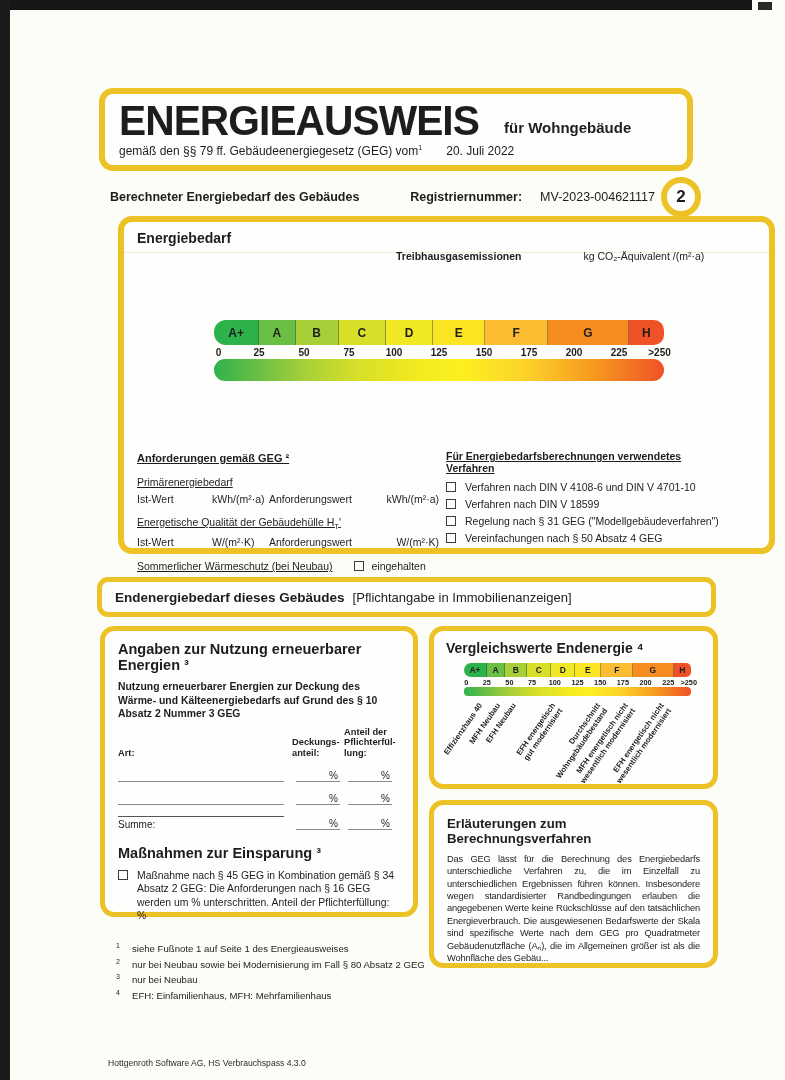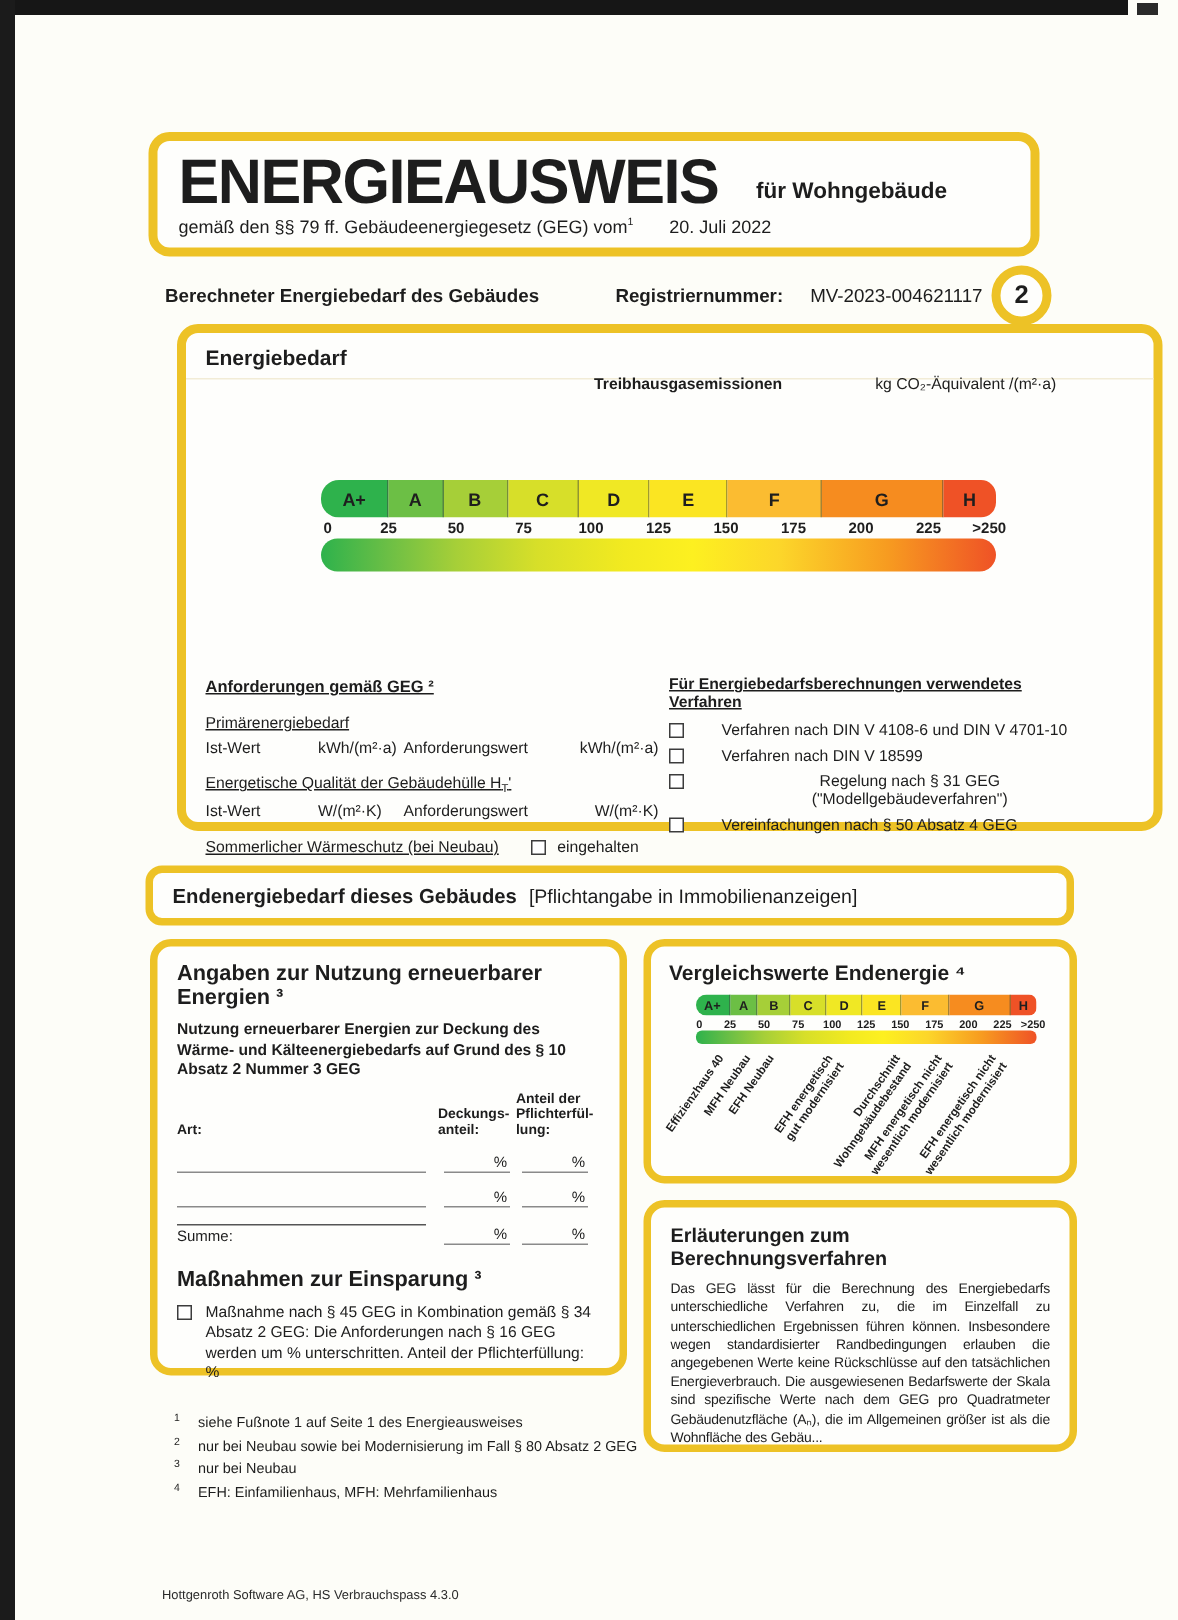--- a/index.html
+++ b/index.html
@@ -78,21 +78,21 @@
   .anf .subhead { margin:11px 0 5px 0; }
   .vals { display:flex; margin-bottom:2px; }
   .vals .c1{width:75px;} .vals .c2{width:57px;} .vals .c3{width:95px;} .vals .c4{margin-left:auto;}
   .sommer { display:flex; align-items:center; margin-top:12px; }
   .sommer .cb { margin-left:22px; margin-right:7px; }
   .cb { width:10px; height:10px; border:1.3px solid #3c3c3c; background:#fff; flex:0 0 auto; display:inline-block; }
 
   
   .verf { position:absolute; left:322px; top:228px; width:286px; font-size:10.5px; }
   .verf .head { font-size:10.5px; margin-bottom:7px; }
-  .verf-item { display:flex; gap:25px; align-items:flex-start; margin-bottom:5px;text-align:center; }
+  .verf-item { display:flex; gap:9px; align-items:flex-start; margin-bottom:5px;text-align:center; }
   .verf-item .cb { margin-top:1px; }
 
   
   .band { left:97px; top:577px; width:619px; height:40px; border-width:5px; border-radius:11px;
           display:flex; align-items:center; padding-left:13px; gap:8px; }
   .band .t1 { font-size:13.5px; font-weight:bold; }
   .band .t2 { font-size:13px; }
 
   
   .left-box { left:100px; top:626px; width:318px; height:291px; border-width:5px; padding:10px 13px; }

